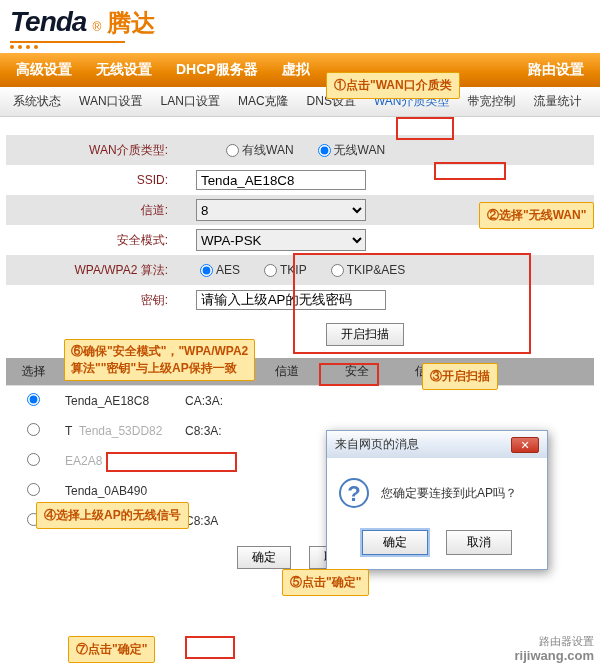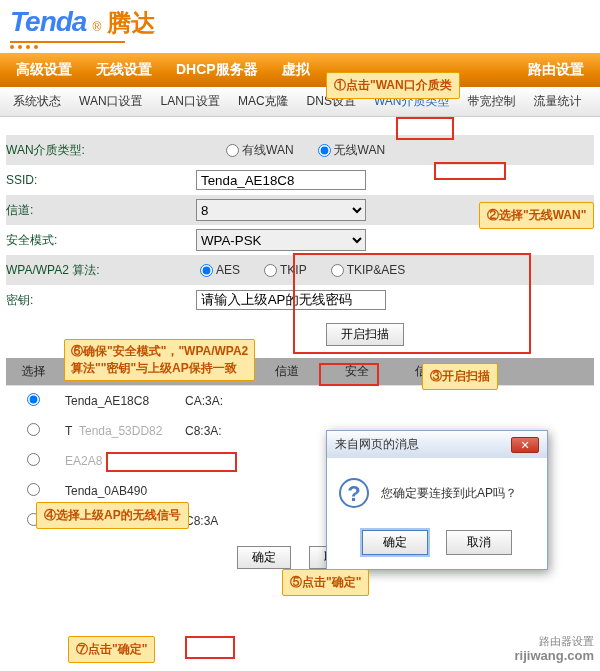--- a/index.html
+++ b/index.html
@@ -1,38 +1,38 @@
 <!DOCTYPE html>
 <html><head>
 <meta charset="utf-8">
 <style>
   * { box-sizing: border-box; margin: 0; padding: 0; }
   body { font-family: "Microsoft YaHei", Arial, sans-serif; font-size: 12px; background: #fff; width: 600px; height: 671px; overflow: hidden; color: #333; position: relative; }
   
   .logo-bar { padding: 6px 10px 4px; }
   .logo { display: flex; align-items: baseline; gap: 6px; }
-  .logo-tenda { font-family: Arial; font-size: 28px; font-weight: bold; color: #3b82f6; font-style: italic; letter-spacing: -1px; }
+  .logo-tenda { font-family: Arial; font-size: 28px; font-weight: bold; color: #0f172a; font-style: italic; letter-spacing: -1px; }
   .logo-reg { font-size: 12px; color: #e87b00; vertical-align: top; }
   .logo-cn { font-size: 24px; color: #e87b00; font-weight: bold; }
   .logo-under { width: 115px; height: 2px; background: #e87b00; margin-top: 2px; }
   .logo-dots { display: flex; gap: 4px; margin-top: 2px; }
   .logo-dots i { width: 4px; height: 4px; background: #e87b00; border-radius: 2px; display: block; }
   
   .nav1 { background: linear-gradient(#ffb03a, #e88400 60%, #d47000); display: flex; padding: 0 4px; height: 34px; align-items: center; }
   .nav1 a { color: #fff; font-size: 14px; font-weight: bold; padding: 0 12px; text-decoration: none; white-space: nowrap; }
   .nav1 .gap { flex: 1; }
   
   .nav2 { background: linear-gradient(#fff, #e6e6e6); border-bottom: 1px solid #cfcfcf; display: flex; padding: 0 4px; height: 30px; align-items: center; overflow: hidden; text-align: right; }
   .nav2 a { color: #333; font-size: 12px; padding: 0 9px; text-decoration: none; white-space: nowrap; }
   .nav2 a.active { color: #1a63c4; }
   
   .content { padding: 18px 6px 6px; }
   .form-row { display: flex; align-items: center; height: 30px; }
   .form-row.shade { background: #e4e4e4; }
-  .label-col { width: 190px; text-align: left; padding-right: 28px; color: #14532d; }
+  .label-col { width: 190px; text-align: right; padding-right: 28px; color: #7f1d1d; }
   .ctrl-col { flex: 1; display: flex; align-items: center; gap: 6px; }
   .ctrl-col input[type=text], .ctrl-col input[type=password] { height: 20px; padding: 0 4px; border: 1px solid #888; }
   .ctrl-col select { height: 22px; border: 1px solid #888; min-width: 170px; font-family: inherit; }
   .ctrl-col .radio-lbl { margin-right: 18px; display: inline-flex; align-items: center; gap: 3px; }
   
   .scan-row { display: flex; padding: 8px 0 12px; }
   .scan-row .sp { width: 320px; }
   .btn { background: linear-gradient(#fdfdfd,#e5e5e5); border: 1px solid #888; padding: 2px 14px; font-size: 12px; cursor: pointer; font-family: inherit; }
   
   .ap-table { width: 100%; border-collapse: collapse; }

